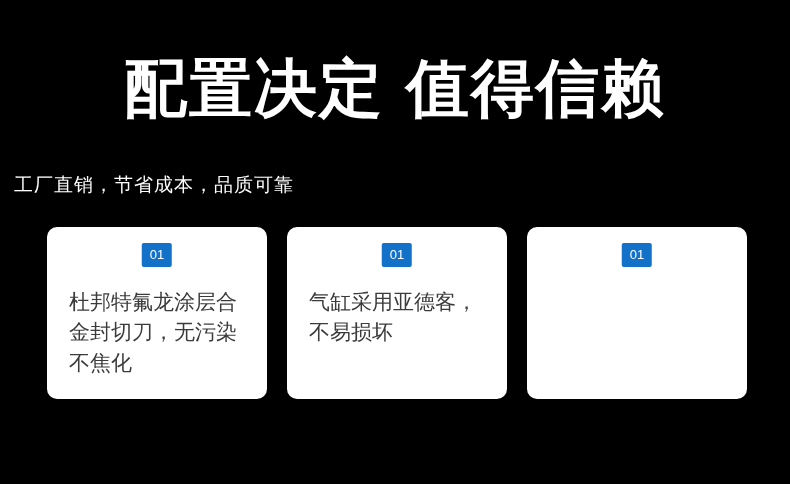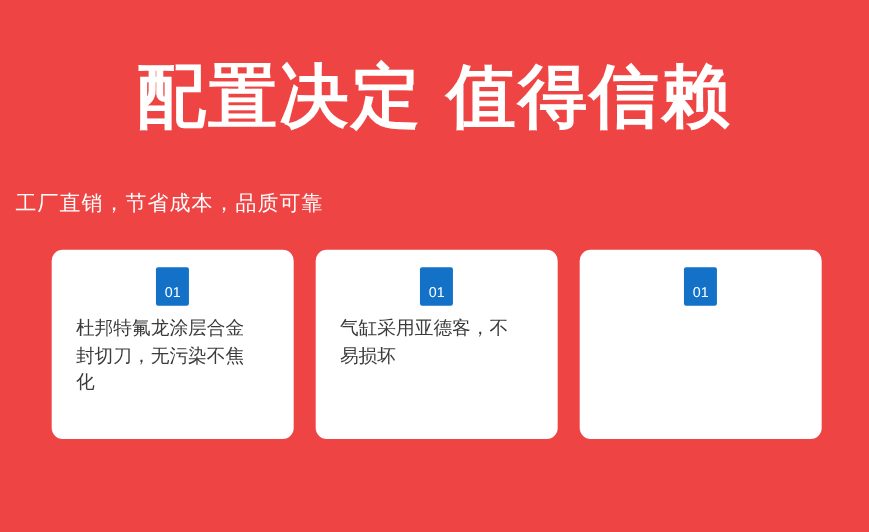--- a/index.html
+++ b/index.html
@@ -10,21 +10,21 @@
     width: 790px;
     height: 484px;
     background: #1372c8;
     font-family: "Liberation Sans", sans-serif;
     overflow: hidden;
   }
   .banner {
     position: relative;
     width: 790px;
     height: 484px;
-    background: #ef4444;
+    background: #000000;
     box-sizing: border-box;
   }
   .headline {
     position: absolute;
     top: 52px;
     left: 0;
     width: 790px;
     text-align: center;
     color: #ffffff;
     font-size: 63px;
@@ -65,34 +65,34 @@
     box-sizing: border-box;
     padding: 20px 22px 18px 22px;
     position: relative;
   }
   .badge {
     display: inline-block;
     background: #1372c8;
     color: #ffffff;
     font-size: 13px;
     line-height: 1;
-    padding: 16px 8px 6px 8px;
+    padding: 5px 8px 6px 8px;
     border-radius: 2px;
     position: absolute;
     top: 16px;
     left: 50%;
     transform: translateX(-50%);
   }
   .card-text {
     position: absolute;
     top: 60px;
     left: 22px;
     right: 29px;
     color: #3b3b3b;
-    font-size: 17px;
+    font-size: 21px;
     line-height: 1.45;
   }
 </style>
 </head>
 <body>
 
 <div class="banner">
 
   <div class="headline">
     <span>配置决定</span><span class="gap"></span><span>值得信赖</span>

